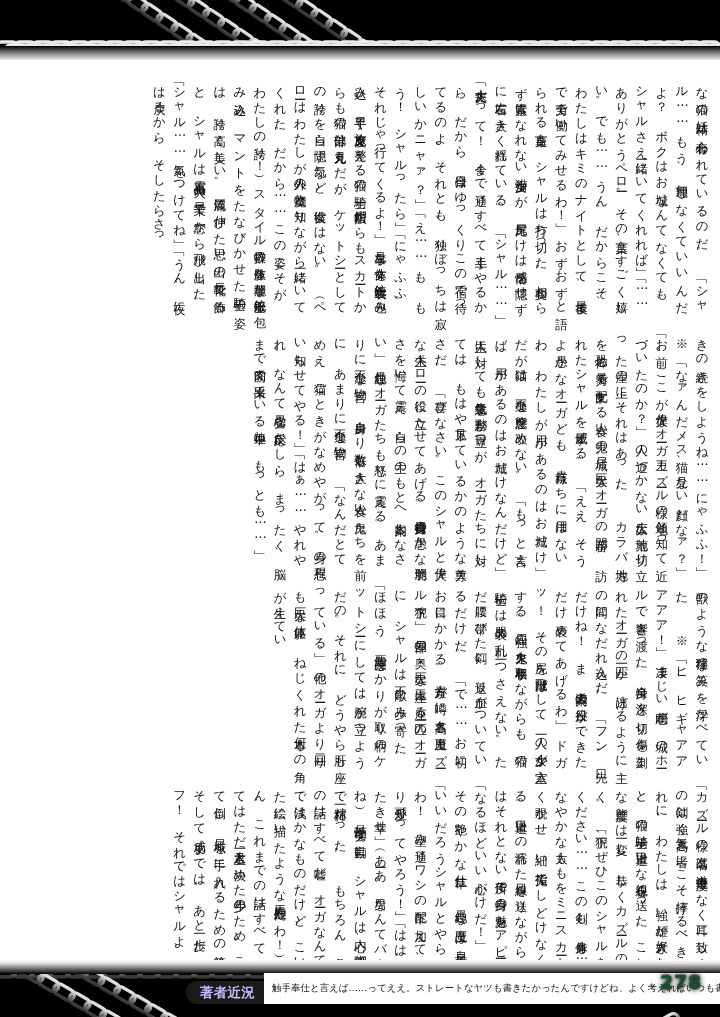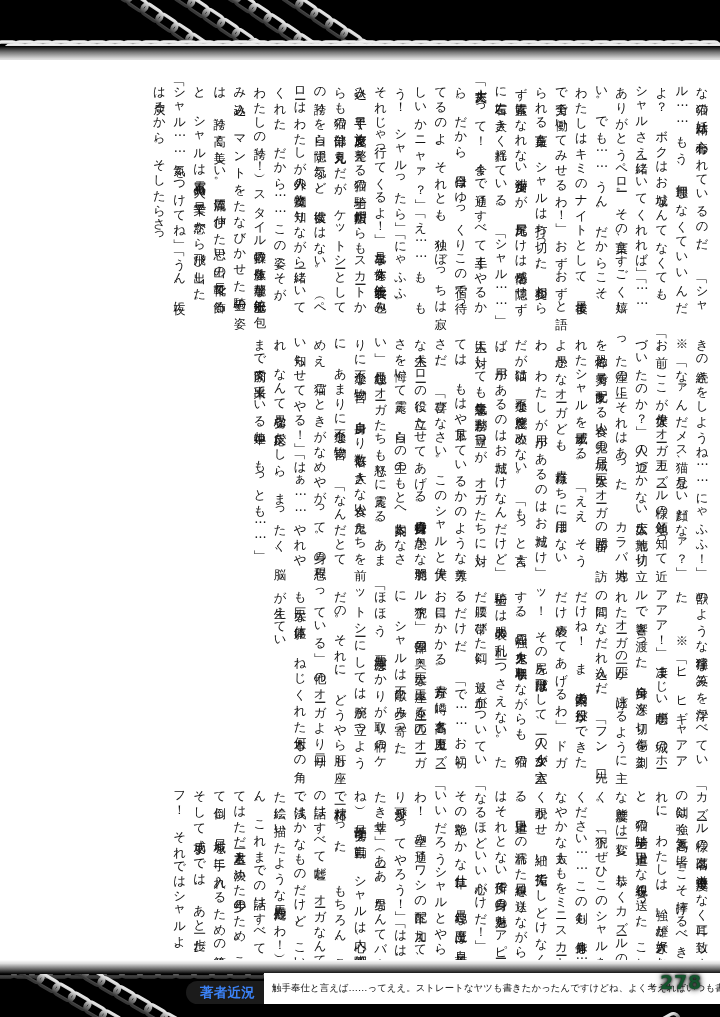--- a/index.html
+++ b/index.html
@@ -47,21 +47,21 @@
   #block-c .vcol-flow{height:180px;width:650px;}
 
   
   #block-d{position:absolute;right:8px;top:720px;width:650px;height:228px;}
   #block-d .vcol-flow{height:228px;width:650px;}
 
   
   #author-note{position:absolute;left:186px;bottom:13px;
     height:31px;display:flex;align-items:stretch;z-index:5;}
   #author-note-label{
-    background:#1b1b1b;color:#3b82f6;border-radius:16px 0 0 16px;
+    background:#1b1b1b;color:#c4b5fd;border-radius:16px 0 0 16px;
     display:flex;align-items:center;padding:0 9px 0 14px;
     font-size:13.5px;font-weight:bold;letter-spacing:0.02em;
     font-family:"DejaVu Sans","Liberation Sans",sans-serif;
     white-space:nowrap;margin-top:8px;}
   #author-note-text{
     background:#fff;color:#111;border-radius:0 16px 16px 0;
     display:flex;align-items:center;padding:0 20px 0 8px;
     font-size:9.4px;letter-spacing:0.01em;white-space:nowrap;
     font-family:"DejaVu Sans","Liberation Sans",sans-serif;}
 

